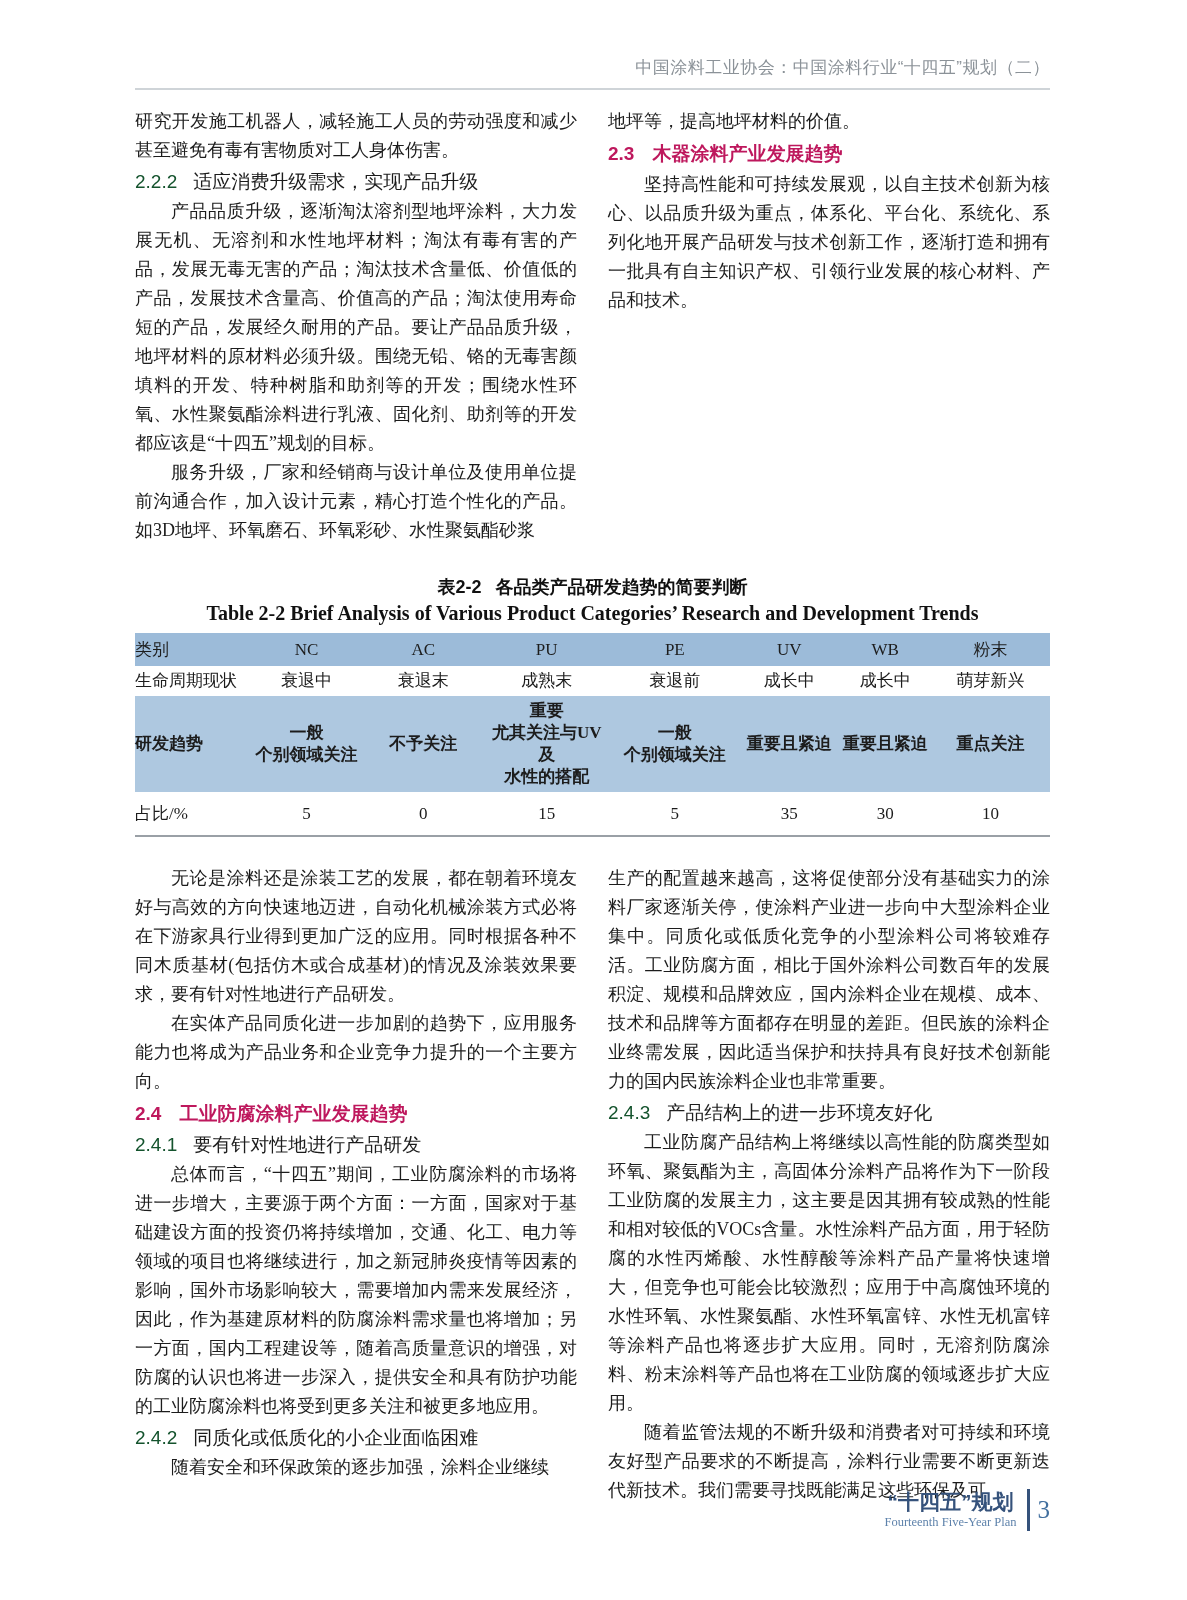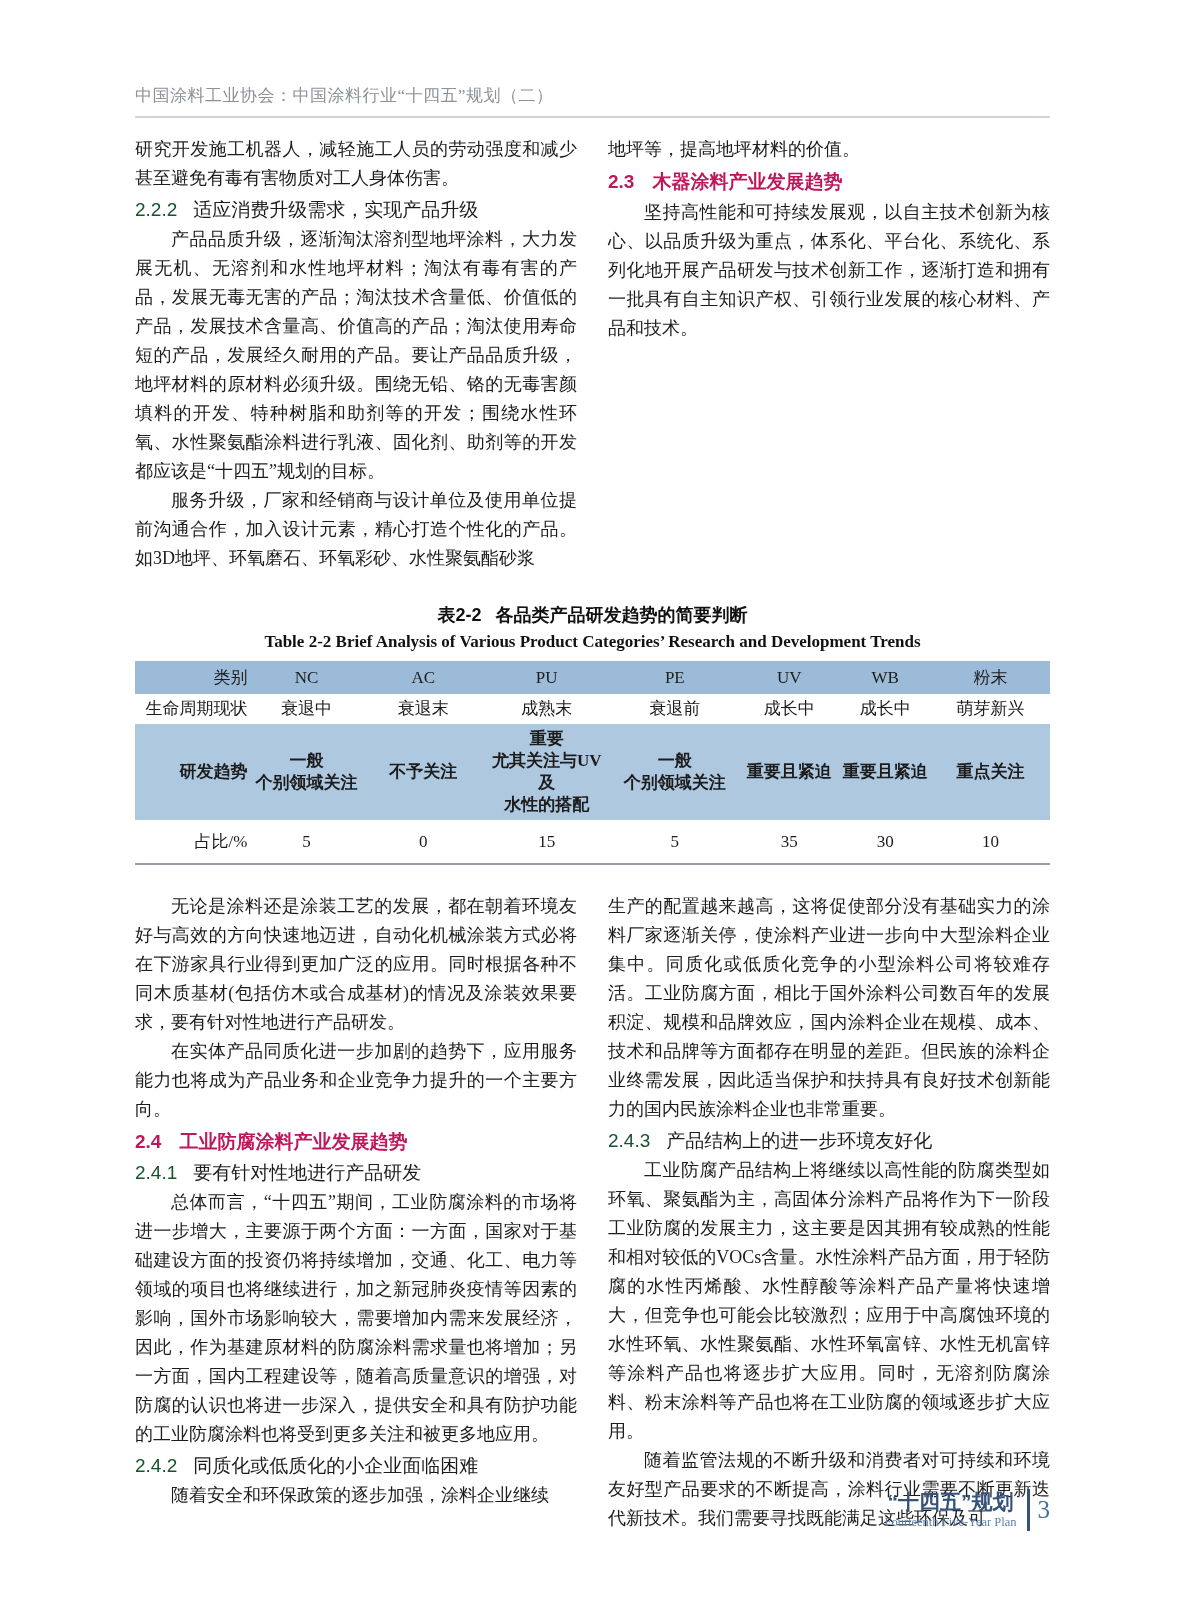--- a/index.html
+++ b/index.html
@@ -12,24 +12,24 @@
     height: 1600px;
     margin: 0 auto;
     background: #ffffff;
     overflow: hidden;
   }
 
   .content-frame { padding: 0 137px 0 135px; }
 
   
   .page-header {
-    padding-top: 84px;
+    padding-top: 56px;
     padding-bottom: 9px;
-    text-align: left;
-    font-family: Liberation Serif, serif;
+    text-align: right;
+    font-family: Liberation Sans, sans-serif;
     font-size: 17px;
     letter-spacing: 0.5px;
     color: #8b9298;
     border-bottom: 2px solid #cfd4d8;
   }
 
   
   .two-col { display: flex; gap: 31px; }
   .upper-section { margin-top: 17px; }
   .lower-section { margin-top: 27px; }
@@ -76,41 +76,41 @@
     font-weight: bold;
     font-size: 18px;
     line-height: 25px;
     color: #111;
   }
   .tbl-title-zh .tno { margin-right: 14px; }
   .tbl-title-en {
     text-align: center;
     font-family: "Liberation Serif", "DejaVu Serif", serif;
     font-weight: bold;
-    font-size: 17px;
+    font-size: 20px;
     line-height: 25px;
     color: #111;
     margin-top: 1px;
   }
   table.data-table {
     width: 100%;
     border-collapse: collapse;
     margin-top: 7px;
     font-size: 17px;
     border-bottom: 2px solid #9aa0a6;
   }
   table.data-table th, table.data-table td {
     font-weight: normal;
     text-align: center;
     vertical-align: middle;
     padding: 4px 2px;
     white-space: pre-line;
     line-height: 22px;
   }
-  table.data-table .lbl { text-align: right; padding-left: 8px; }
+  table.data-table .lbl { text-align: left; padding-left: 0; }
   tr.row-blue-dark  { background: #9cbbd9; }
   tr.row-blue-light { background: #aec8e0; }
   tr.row-white      { background: #ffffff; }
   tr.row-head th { height: 33px; }
   tr.row-life td { height: 19px; }
   tr.row-trend td { height: 70px; font-weight: bold; }
   tr.row-share td { height: 44px; }
 
   
   .page-footer {

